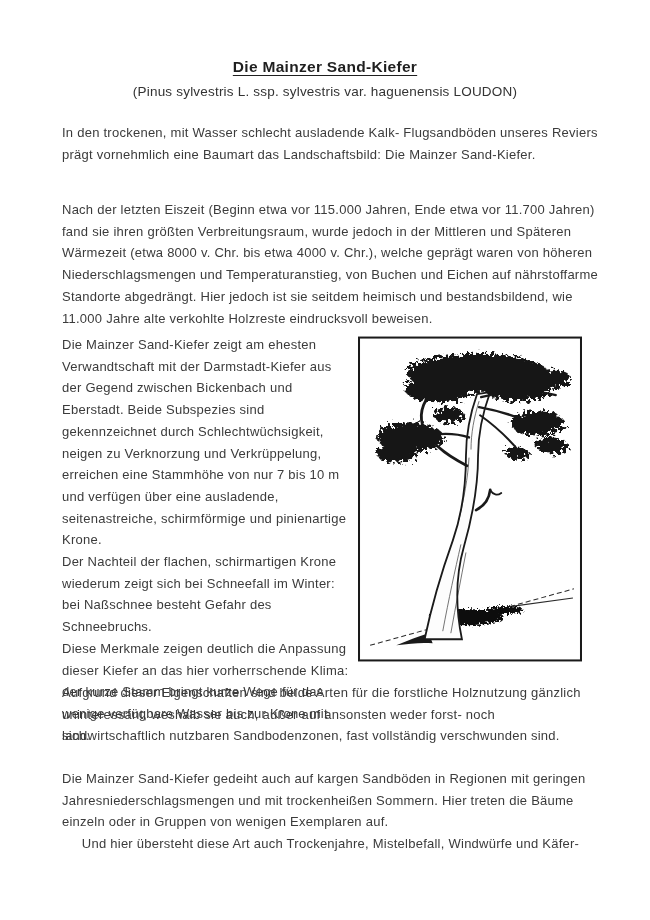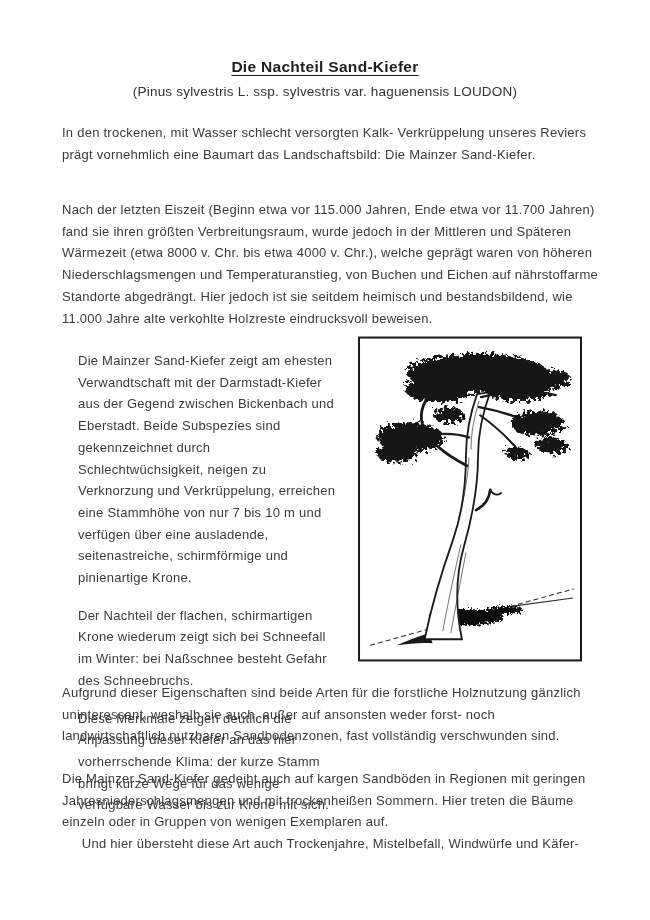--- a/index.html
+++ b/index.html
@@ -51,45 +51,45 @@
   .p-forestry   { top: 682px; }
   .p-habitat    { top: 768px; }
   .p-resilience { top: 833px; text-align: center; }
   .col {
     position: absolute;
     top: 334px;
     left: 62px;
     width: 292px;
   }
   .col p {
-    margin: 16px;
+    margin: 0;
     font-size: 13px;
     line-height: 21.7px;
     letter-spacing: 0.25px;
   }
   .figure {
     position: absolute;
     top: 336px;
     left: 358px;
     width: 224px;
     height: 326px;
     margin: 0;
   }
   .figure svg { display: block; width: 100%; height: 100%; }
 </style>
 </head>
 <body>
 
 <div class="page">
 
-  <h1 class="title">Die Nachteil Sand-Kiefer</h1>
+  <h1 class="title">Die Mainzer Sand-Kiefer</h1>
 
   <div class="subtitle">(Pinus sylvestris L. ssp. sylvestris var. haguenensis LOUDON)</div>
 
-  <p class="para p-intro">In den trockenen, mit Wasser schlecht versorgten Kalk- Verkrüppelung unseres Reviers prägt vornehmlich eine Baumart das Landschaftsbild: Die Mainzer Sand-Kiefer.</p>
+  <p class="para p-intro">In den trockenen, mit Wasser schlecht ausladende Kalk- Flugsandböden unseres Reviers prägt vornehmlich eine Baumart das Landschaftsbild: Die Mainzer Sand-Kiefer.</p>
 
   <p class="para p-ice">Nach der letzten Eiszeit (Beginn etwa vor 115.000 Jahren, Ende etwa vor 11.700 Jahren) fand sie ihren größten Verbreitungsraum, wurde jedoch in der Mittleren und Späteren Wärmezeit (etwa 8000 v. Chr. bis etwa 4000 v. Chr.), welche geprägt waren von höheren Niederschlagsmengen und Temperaturanstieg, von Buchen und Eichen auf nährstoffarme Standorte abgedrängt. Hier jedoch ist sie seitdem heimisch und bestandsbildend, wie 11.000 Jahre alte verkohlte Holzreste eindrucksvoll beweisen.</p>
 
   <div class="col">
     <p>Die Mainzer Sand-Kiefer zeigt am ehesten Verwandtschaft mit der Darmstadt-Kiefer aus der Gegend zwischen Bickenbach und Eberstadt. Beide Subspezies sind gekennzeichnet durch Schlechtwüchsigkeit, neigen zu Verknorzung und Verkrüppelung, erreichen eine Stammhöhe von nur 7 bis 10 m und verfügen über eine ausladende, seitenastreiche, schirmförmige und pinienartige Krone.</p>
     <p>Der Nachteil der flachen, schirmartigen Krone wiederum zeigt sich bei Schneefall im Winter: bei Naßschnee besteht Gefahr des Schneebruchs.</p>
     <p>Diese Merkmale zeigen deutlich die Anpassung dieser Kiefer an das hier vorherrschende Klima: der kurze Stamm bringt kurze Wege für das wenige verfügbare Wasser bis zur Krone mit sich.</p>
   </div>
 
   <figure class="figure">

